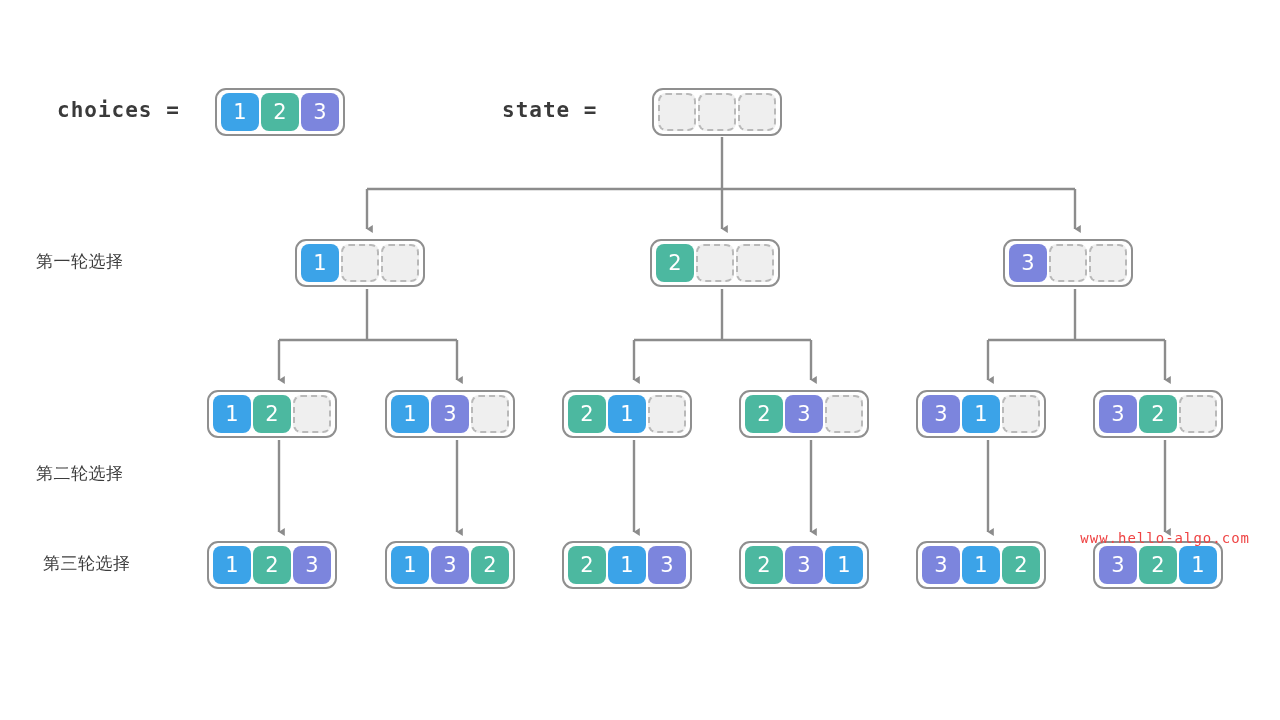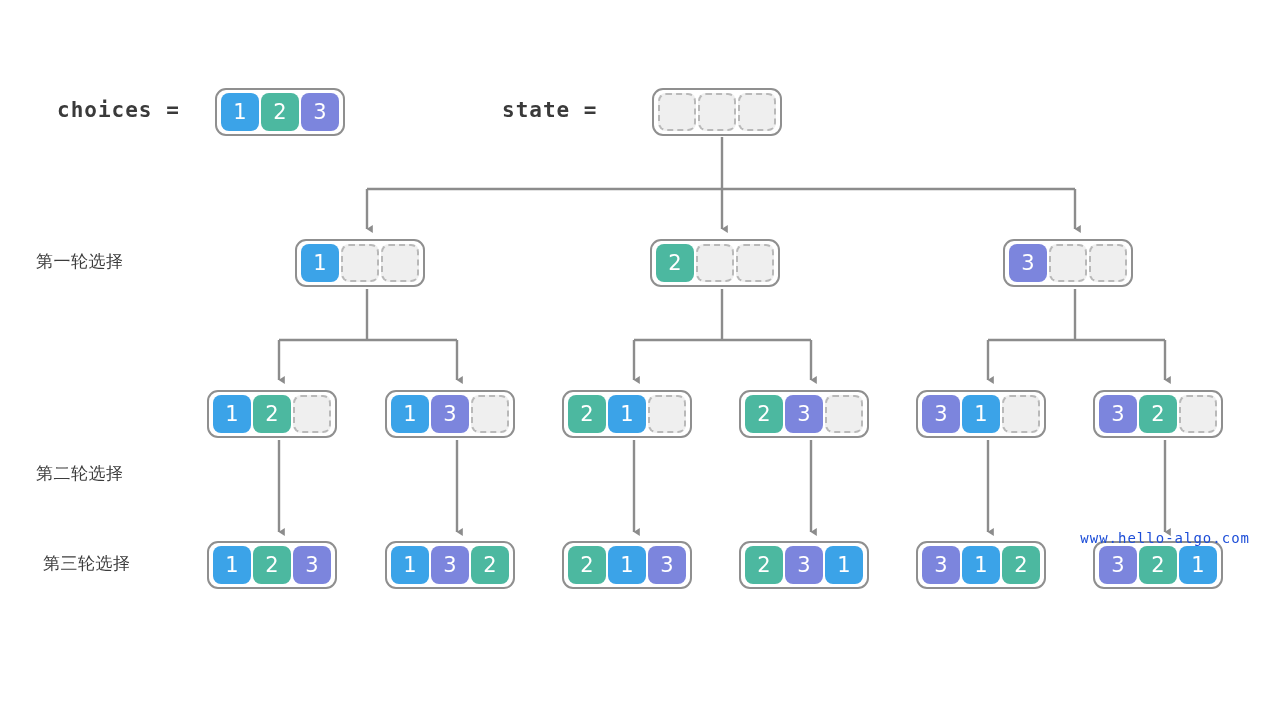--- a/index.html
+++ b/index.html
@@ -54,21 +54,21 @@
   .cell.empty{
     background:#efefef;
     border:2px dashed #b9b9b9;
     color:transparent;
   }
 
   
   .watermark{
     position:absolute;right:30px;bottom:22px;
     font-family:"DejaVu Sans Mono","Liberation Mono",monospace;
-    font-size:14px;color:#1d4ed8;letter-spacing:1px;
+    font-size:14px;color:#ef4444;letter-spacing:1px;
   }
 </style>
 </head>
 <body>
 
 <div id="stage">
 
   <svg id="wires" viewBox="0 0 1280 720" xmlns="http://www.w3.org/2000/svg">
     <defs>
       <marker id="ah" markerWidth="9" markerHeight="9" refX="4.5" refY="7.4" orient="auto" markerUnits="userSpaceOnUse">

